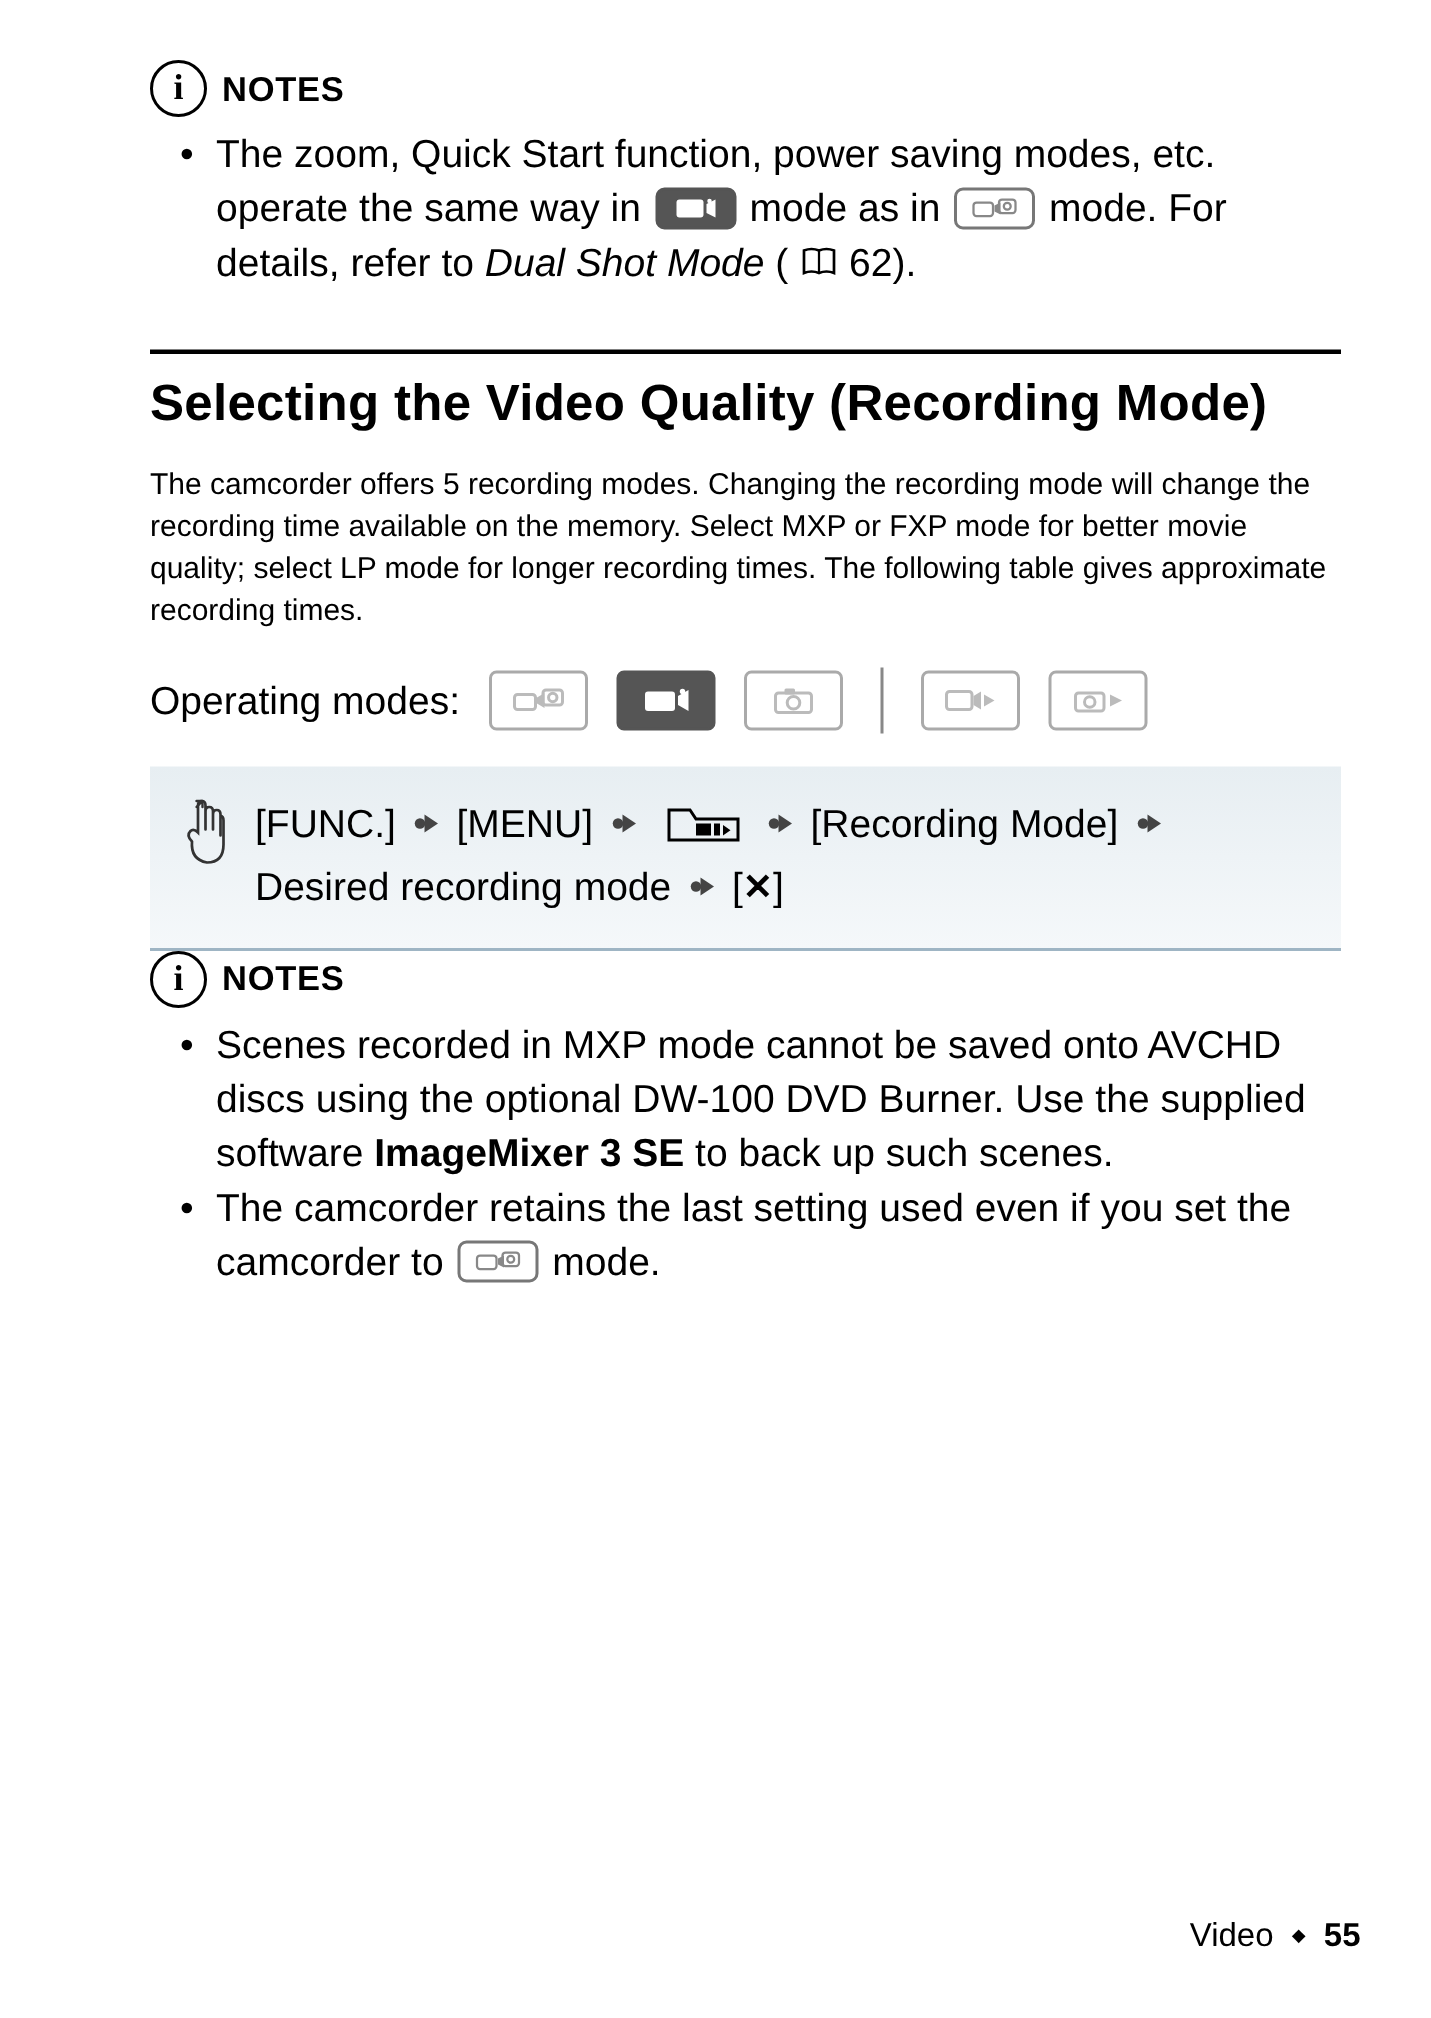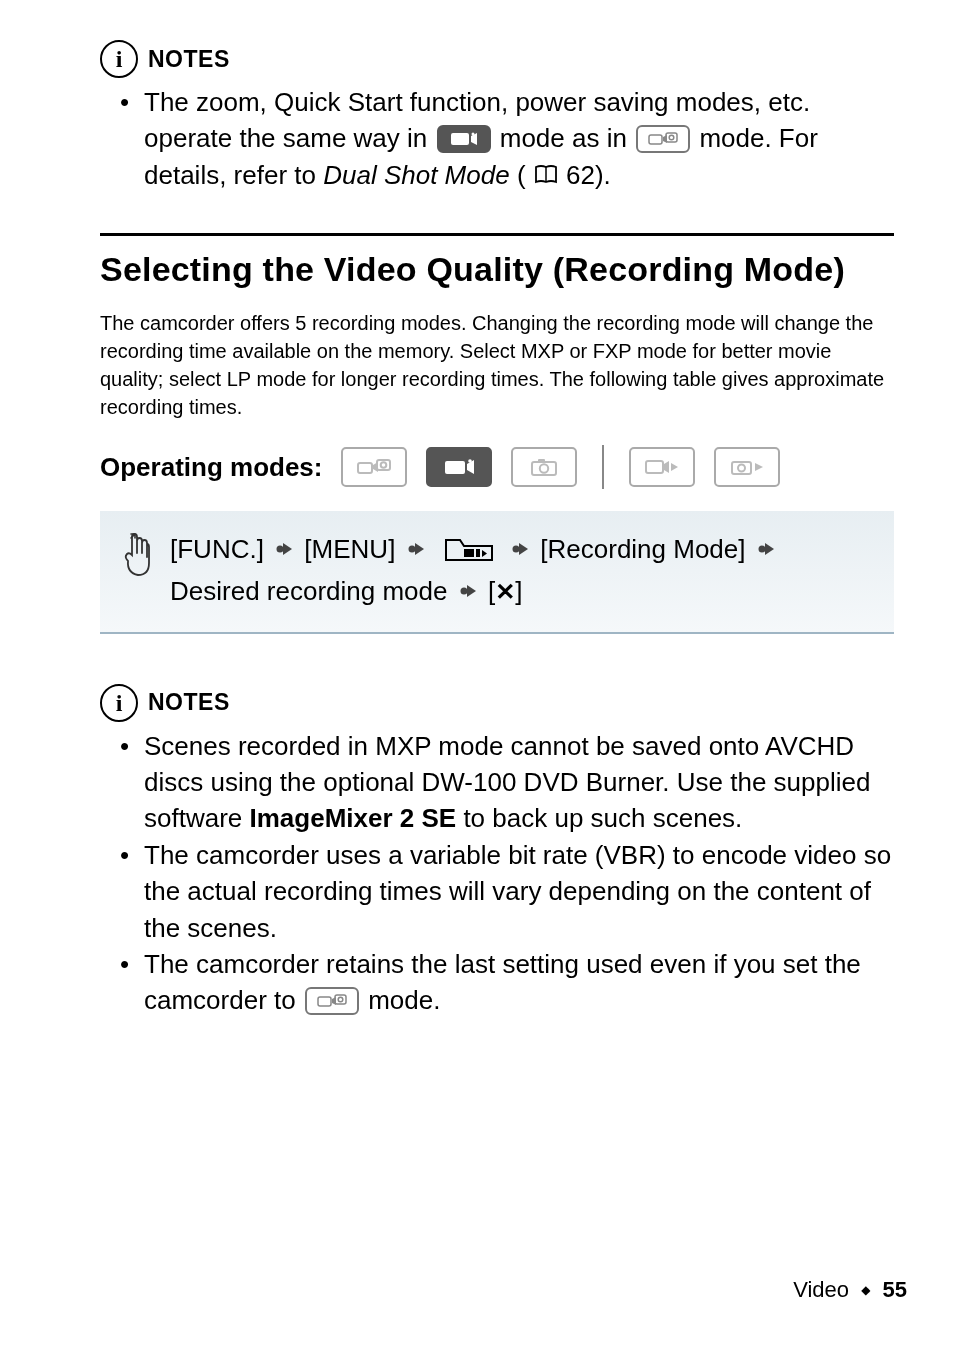--- a/index.html
+++ b/index.html
@@ -106,21 +106,21 @@
     font-size: 20px;
     line-height: 1.4;
     font-weight: 300;
     margin: 0 0 24px 0;
   }
   .op-modes-row {
     display:flex;
     align-items:center;
     gap:19px;
     font-size:26px;
-    font-weight:700;
+    font-weight:400;
     margin-bottom: 22px;
   }
   .op-mode-box {
     width:66px; height:40px;
     border:2px solid #aaa;
     border-radius:5px;
     display:flex; align-items:center; justify-content:center;
     box-sizing:border-box;
   }
   .op-mode-box.darkbox {
@@ -132,21 +132,20 @@
   }
   .procedure-box {
     background: linear-gradient(180deg, #e7eef2 0%, #f5f8fa 100%);
     border-bottom: 2px solid #9fb5c4;
     padding: 18px 20px 18px 18px;
     display:flex;
     gap: 14px;
     align-items:flex-start;
     font-size: 26px;
     line-height: 1.55;
-    margin-bottom: 50px;
   }
   .hand-icon {
     flex: 0 0 auto;
     width: 38px;
     margin-top: 2px;
   }
   .proc-text .sep-arrow {
     display:inline-block;
     vertical-align: middle;
     margin: 0 4px;
@@ -339,24 +338,21 @@
     </div>
   </div>
 
   <div class="notes-header">
     <div class="info-circle">i</div>
     <div class="notes-label">NOTES</div>
   </div>
 
   <ul class="notes-list">
     <li>
-      <span>Scenes recorded in MXP mode cannot be saved onto AVCHD discs using the optional DW-100 DVD Burner. Use the supplied software </span><span class="bold">ImageMixer 2 SE</span><span> to back up such scenes.</span>
-    </li>
-    <li>
-      <span>The camcorder uses a variable bit rate (VBR) to encode video so the actual recording times will vary depending on the content of the scenes.</span>
+      <span>Scenes recorded in MXP mode cannot be saved onto AVCHD discs using the optional DW-100 DVD Burner. Use the supplied software </span><span class="bold">ImageMixer 3 SE</span><span> to back up such scenes.</span>
     </li>
     <li>
       <span>The camcorder retains the last setting used even if you set the camcorder to </span>
       <span class="mode-badge">
         <svg width="34" height="18" viewBox="0 0 34 18">
           <rect x="3" y="5" width="13" height="9" rx="2" fill="none" stroke="#888" stroke-width="1.5"></rect>
           <polygon points="17,7 21,5 21,13 17,11" fill="#888"></polygon>
           <rect x="20" y="3" width="11" height="9" rx="2" fill="none" stroke="#888" stroke-width="1.5"></rect>
           <circle cx="25.5" cy="7.5" r="2.3" fill="none" stroke="#888" stroke-width="1.5"></circle>
         </svg>

